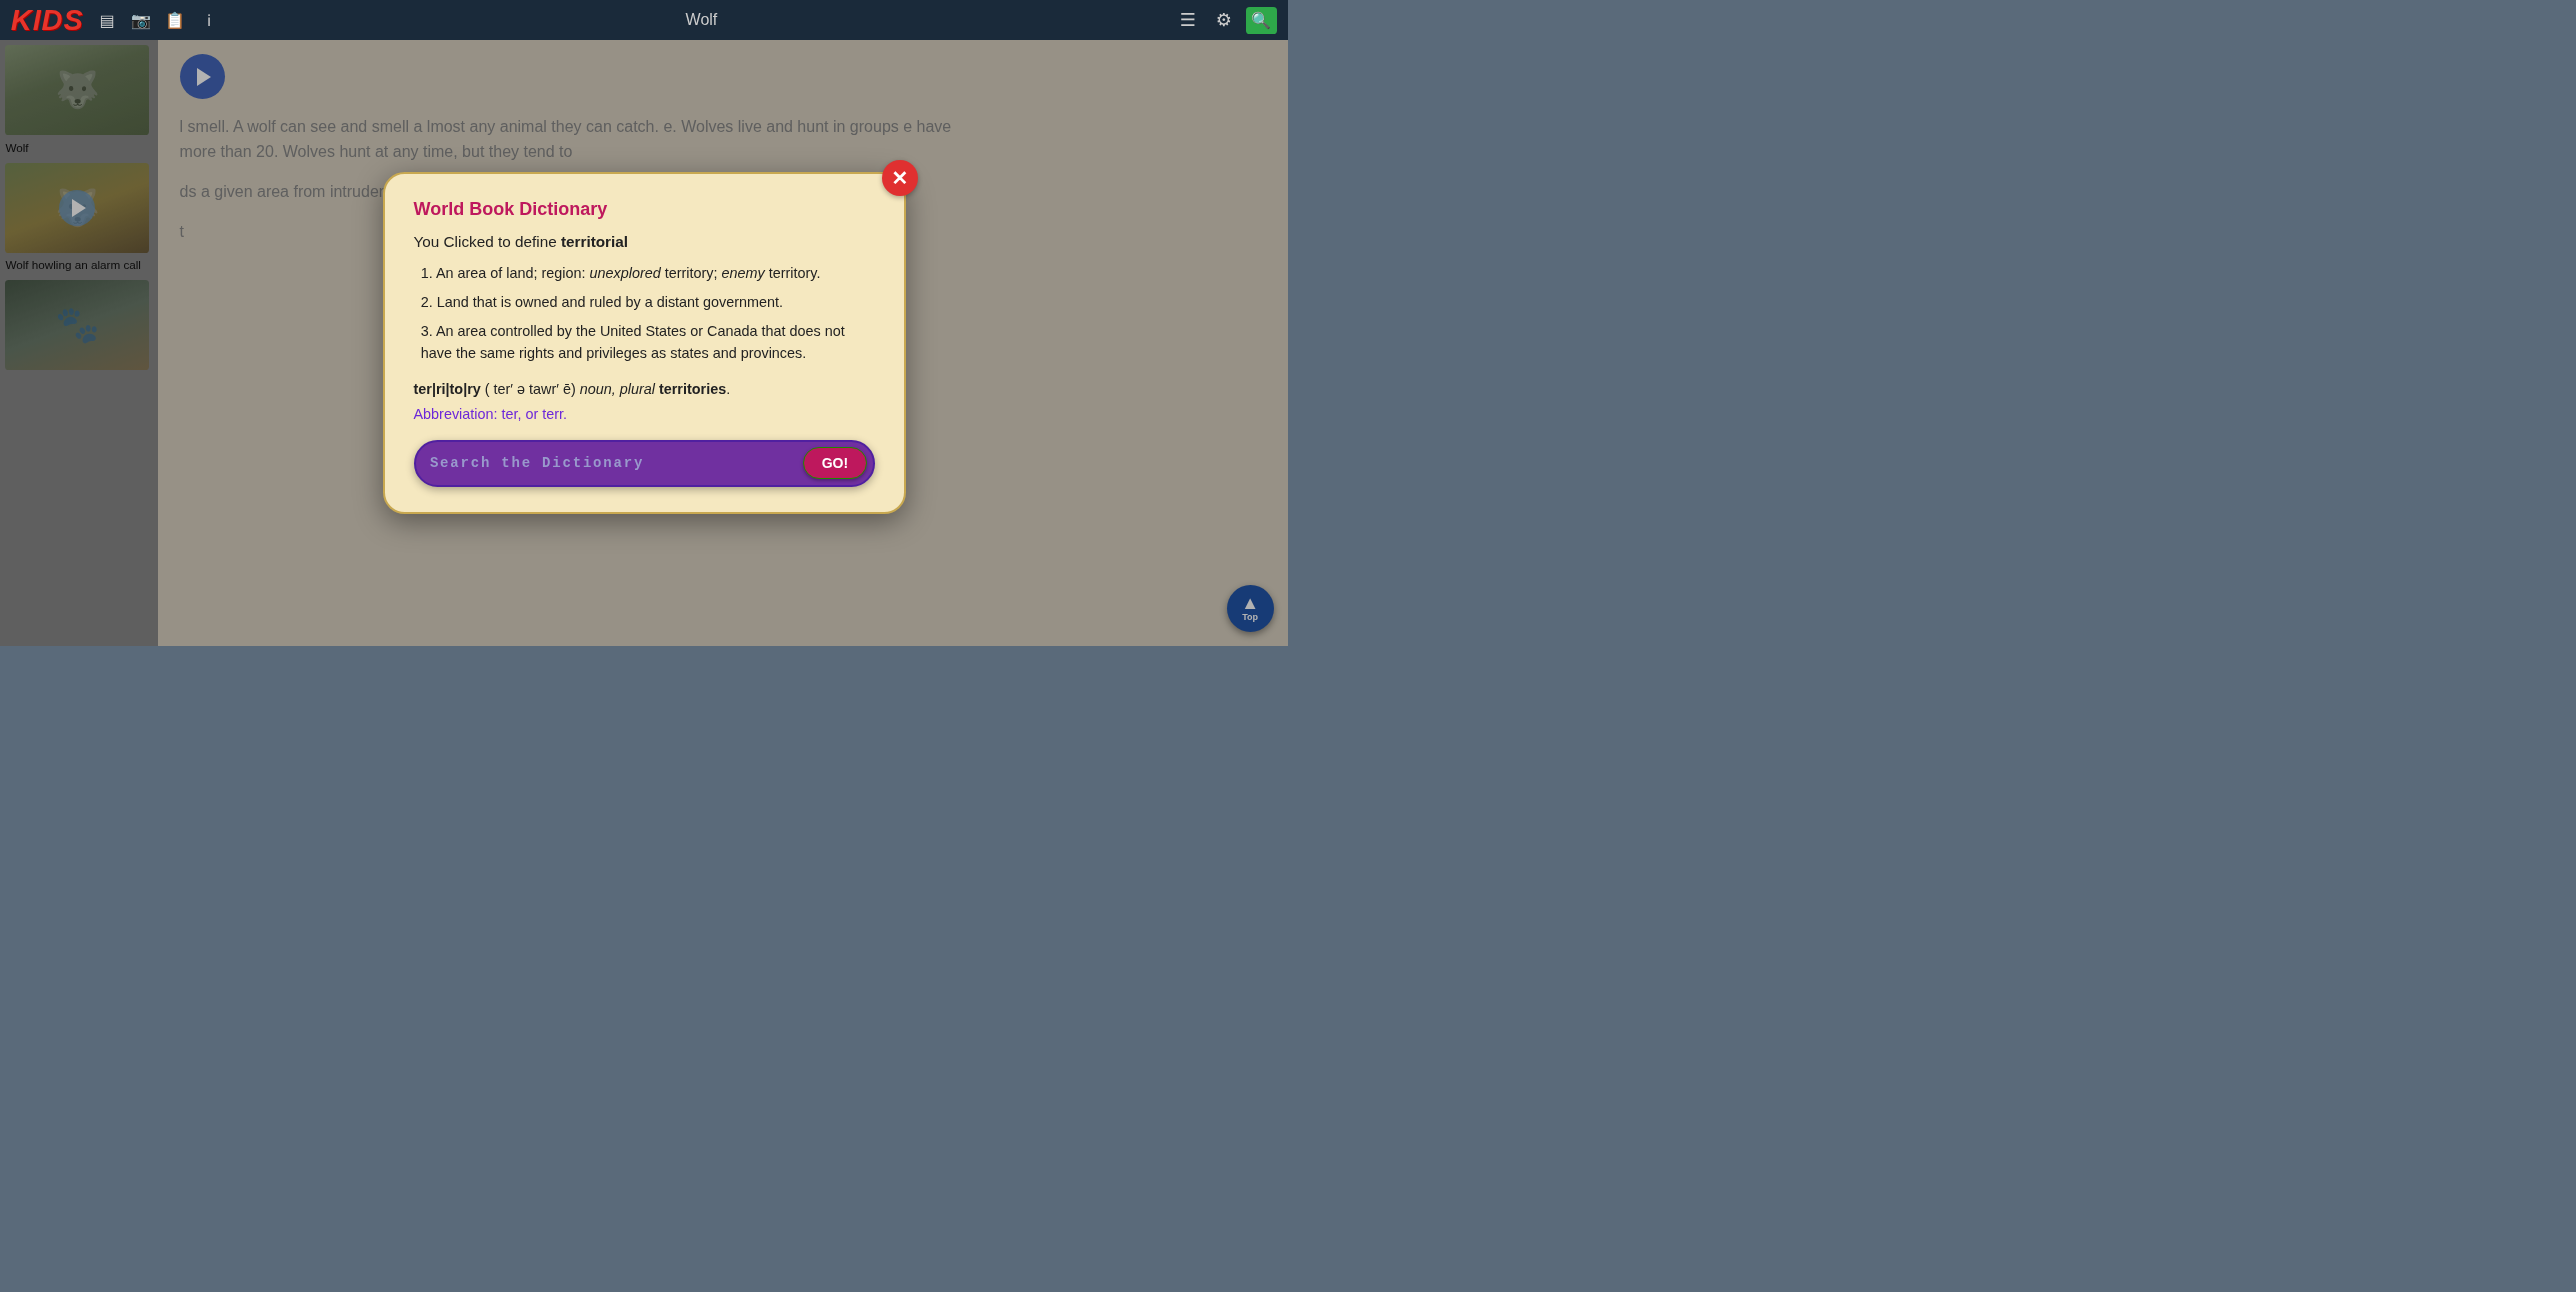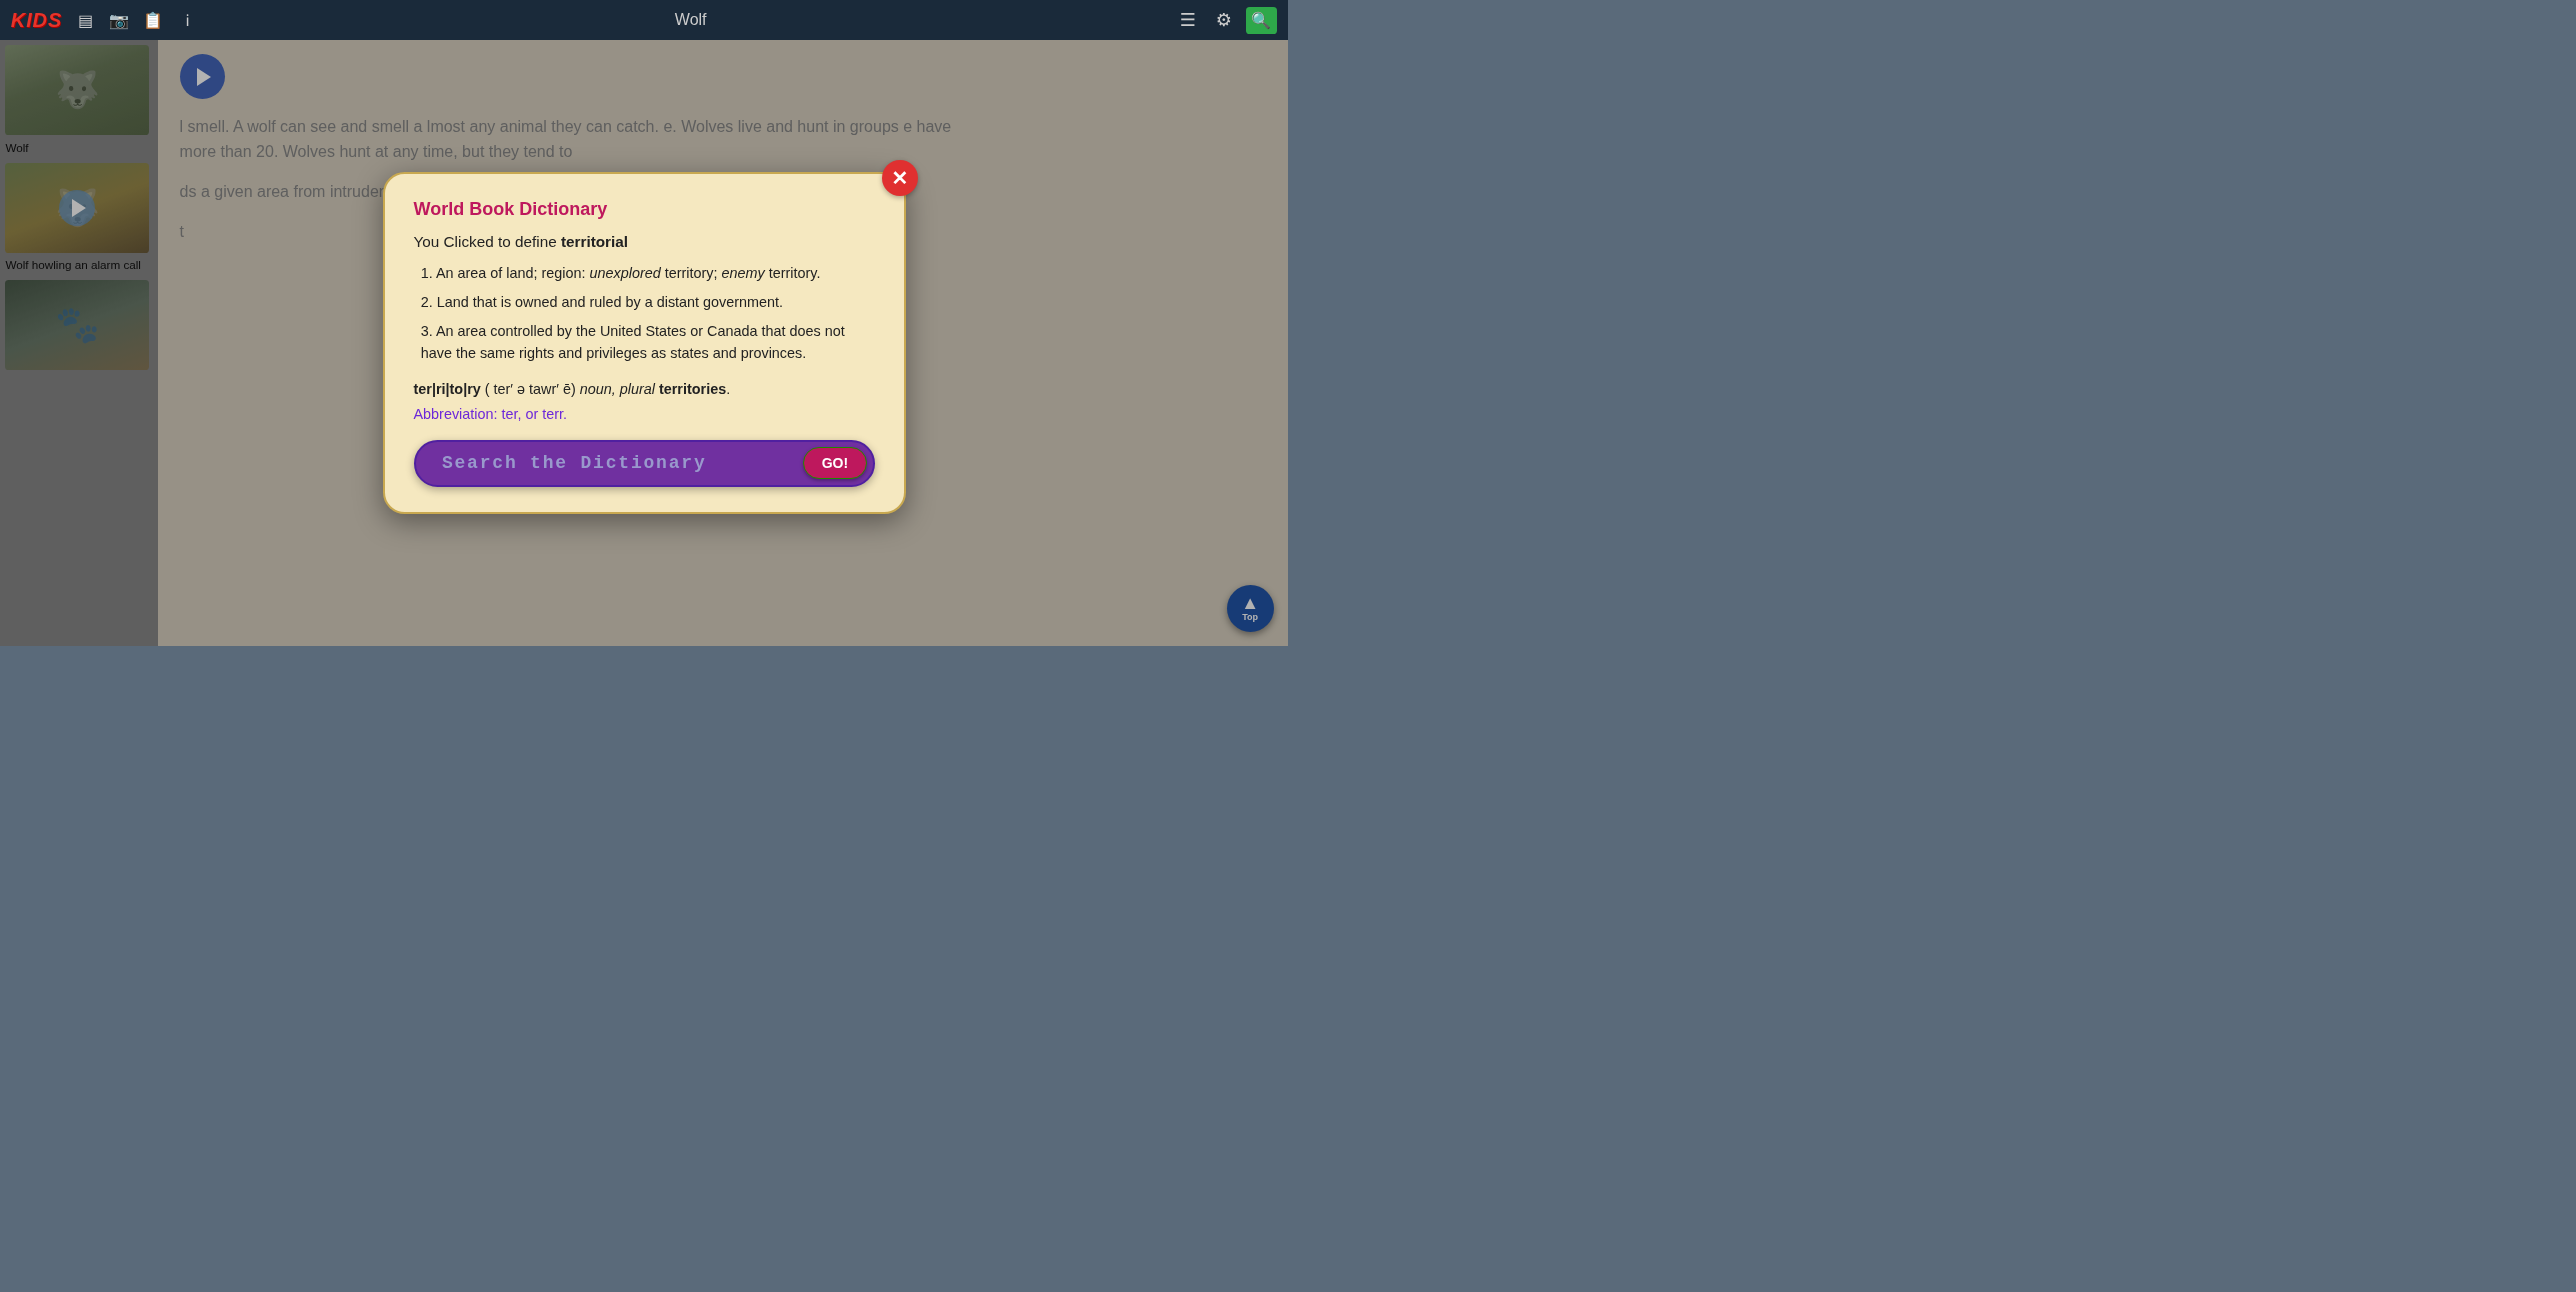--- a/index.html
+++ b/index.html
@@ -17,21 +17,21 @@
       background: #1a2a3a;
       height: 40px;
       display: flex;
       align-items: center;
       padding: 0 10.8px;
       gap: 10.8px;
       position: relative;
       z-index: 10;
     }
     .kids-logo {
-      font-size: 20px;
+      font-size: 29px;
       font-weight: bold;
       color: #e8342a;
       font-style: italic;
       letter-spacing: 0.9px;
       text-shadow: 0.9px 0.9px 0 #a00;
     }
     .top-bar-icons {
       display: flex;
       gap: 9px;
       align-items: center;
@@ -291,25 +291,24 @@
       gap: 7.2px;
       border: 2.7px solid #5020a0;
       box-shadow: 0 2.7px 9px rgba(0,0,0,0.3);
     }
     .modal-search-input {
       flex: 1;
       background: transparent;
       border: none;
       outline: none;
       color: #fde047;
-      font-size: 18px;
+      font-size: 14px;
       font-family: 'Courier New', monospace;
       font-weight: bold;
       letter-spacing: 1.8px;
-      margin-left: 12px;
     }
     .modal-search-input::placeholder {
       color: #9999cc;
     }
     .modal-go-btn {
       background: #be185d;
       color: white;
       font-size: 14px;
       font-weight: bold;
       padding: 7.2px 18px;

